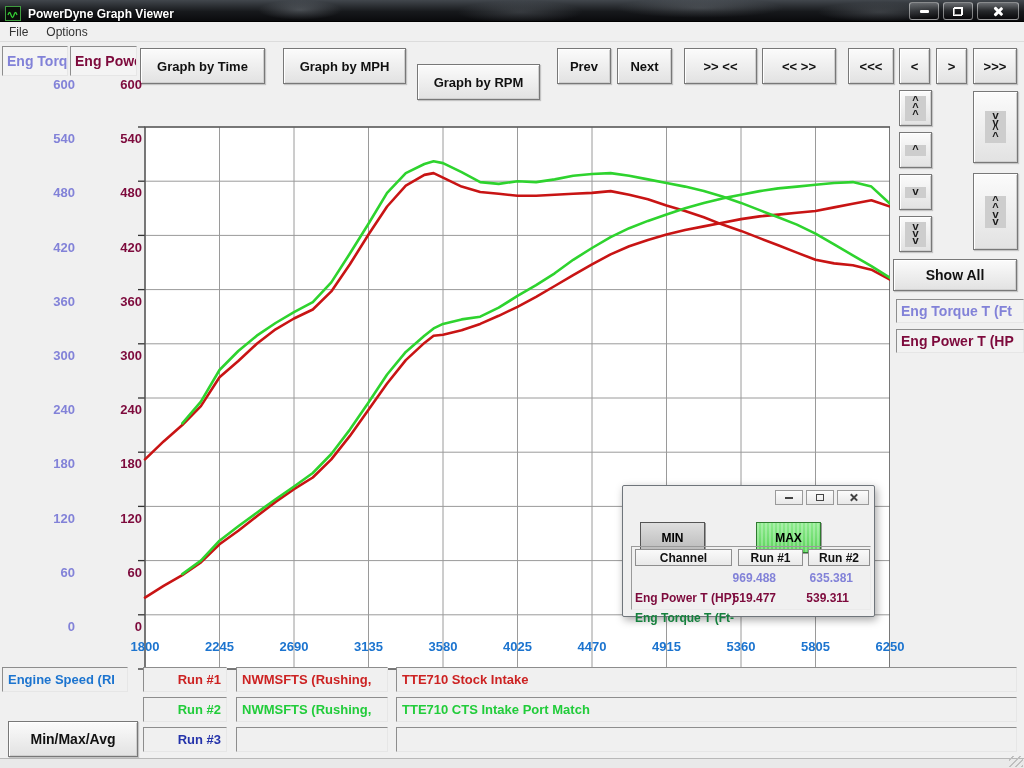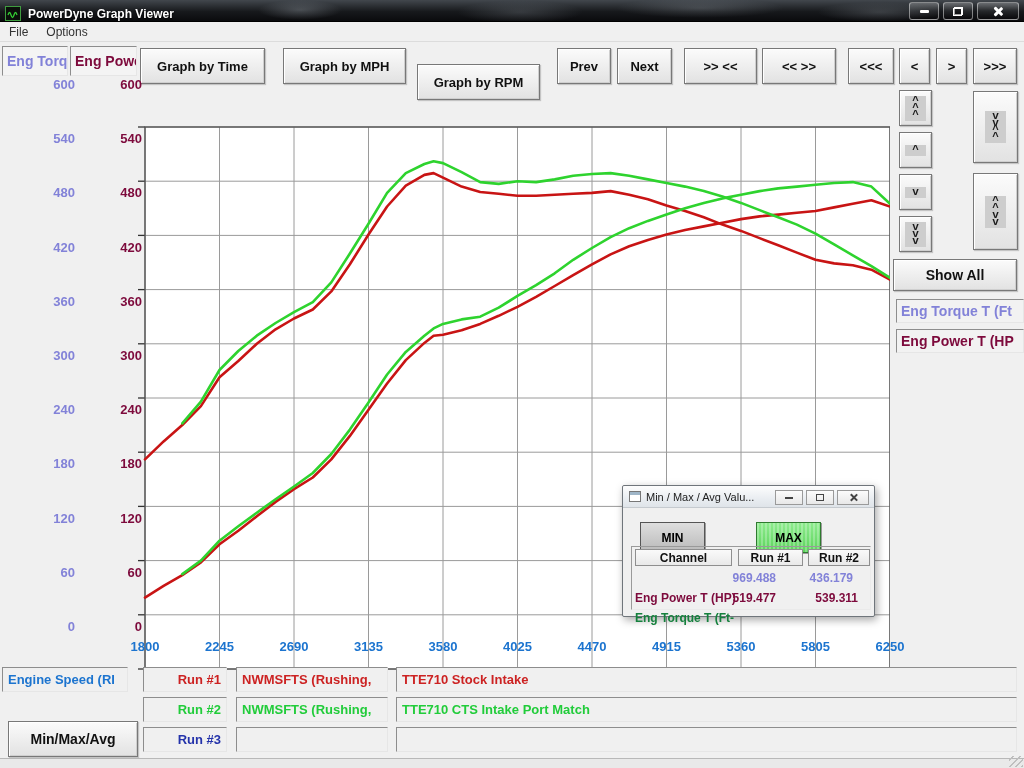--- a/index.html
+++ b/index.html
@@ -223,49 +223,45 @@
   <div class="abs btn3d" style="left:893px;top:259px;width:124px;height:32px;font-size:14px;">Show All</div>
   <div class="abs legend-box" style="top:299px;">
     <span style="color: rgb(130, 130, 216);">Eng Torque T (Ft</span>
   </div>
   <div class="abs legend-box" style="top:329px;">
     <span style="color: rgb(125, 10, 60);">Eng Power T (HP</span>
   </div>
 </div>
 
 <div class="abs dialog">
-  <div class="dialog-title">
-    <div class="dialog-icon"></div>
-    <div class="dialog-title-text">Min / Max / Avg Valu...</div>
-  </div>
   <div class="dbtn" style="left:152px;width:28px;">
       <span class="g-bar"></span>
     </div>
   <div class="dbtn" style="left:183px;width:28px;">
       <span class="g-box"></span>
     </div>
   <div class="dbtn" style="left:214px;width:32px;">
       <span class="g-x"></span>
     </div>
 
   <div class="minmax-btn min-btn">MIN</div>
   <div class="minmax-btn max-btn" style="border-color: rgb(47, 122, 47);">MAX</div>
 
   <div class="grid-panel"></div>
   <div class="hdr-cell" style="left:12px;width:97px;">Channel</div>
   <div class="hdr-cell" style="left:115px;width:65px;">Run #1</div>
   <div class="hdr-cell" style="left:185px;width:62px;">Run #2</div>
 
   <div class="dcell" style="left: 12px; top: 85px; width: 86px; color: #15803d; margin-top: 40px;">Eng Torque T (Ft-</div>
   <div class="dcell dval" style="left: 103px; top: 85px; width: 50px; color: rgb(130, 130, 216);">969.488</div>
-  <div class="dcell dval" style="left: 175px; top: 85px; width: 55px; color: rgb(130, 130, 216);">436.179</div>
+  <div class="dcell dval" style="left: 175px; top: 85px; width: 55px; color: rgb(130, 130, 216);">635.381</div>
 
   <div class="dcell" style="left: 12px; top: 105px; width: 110px; color: rgb(125, 10, 60);">Eng Power T (HP)</div>
   <div class="dcell dval" style="left: 103px; top: 105px; width: 50px; color: rgb(125, 10, 60);">519.477</div>
-  <div class="dcell dval" style="left: 180px; top: 105px; width: 55px; color: rgb(125, 10, 60);">539.311</div>
+  <div class="dcell dval" style="left: 171px; top: 105px; width: 55px; color: rgb(125, 10, 60);">539.311</div>
 </div>
 
 <div class="abs bottom-box" style="left:2px;top:667px;width:126px;">
   <span style="color: rgb(28, 116, 207);">Engine Speed (RI</span>
 </div>
 
 <div class="abs bottom-box runlabel" style="left:143px;top:667px;width:84px;">
   <span style="color: rgb(204, 34, 34);">Run #1</span>
 </div>
 <div class="abs bottom-box" style="left:236px;top:667px;width:152px;">

